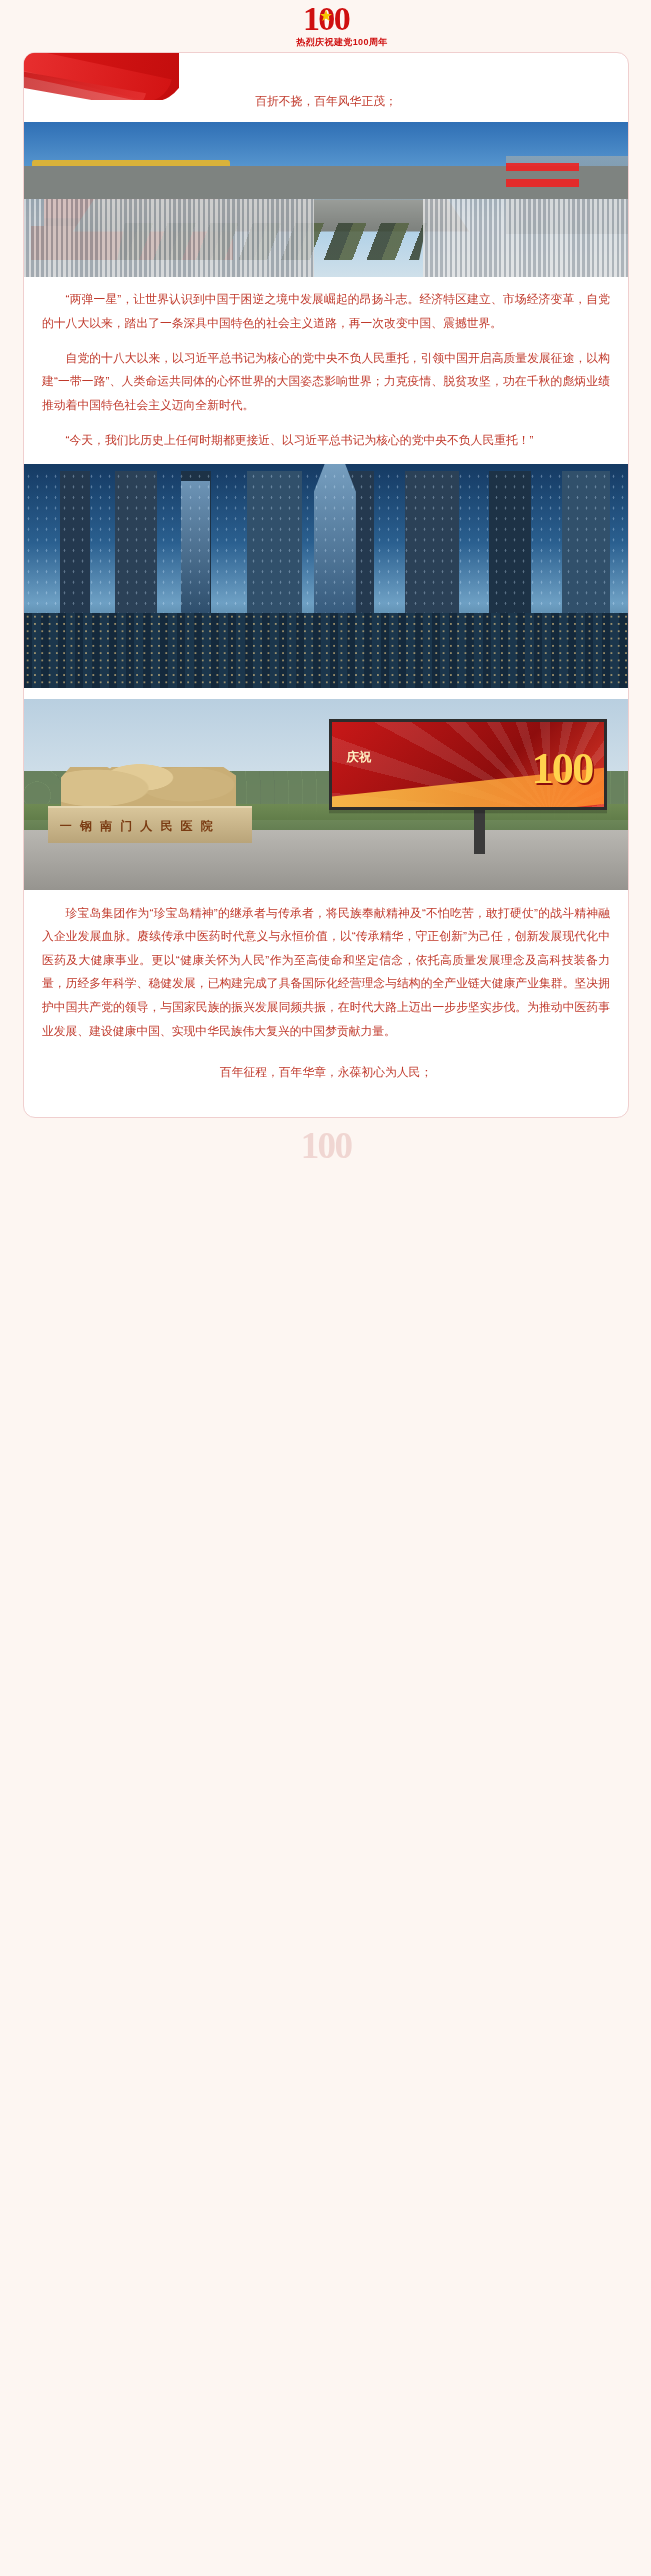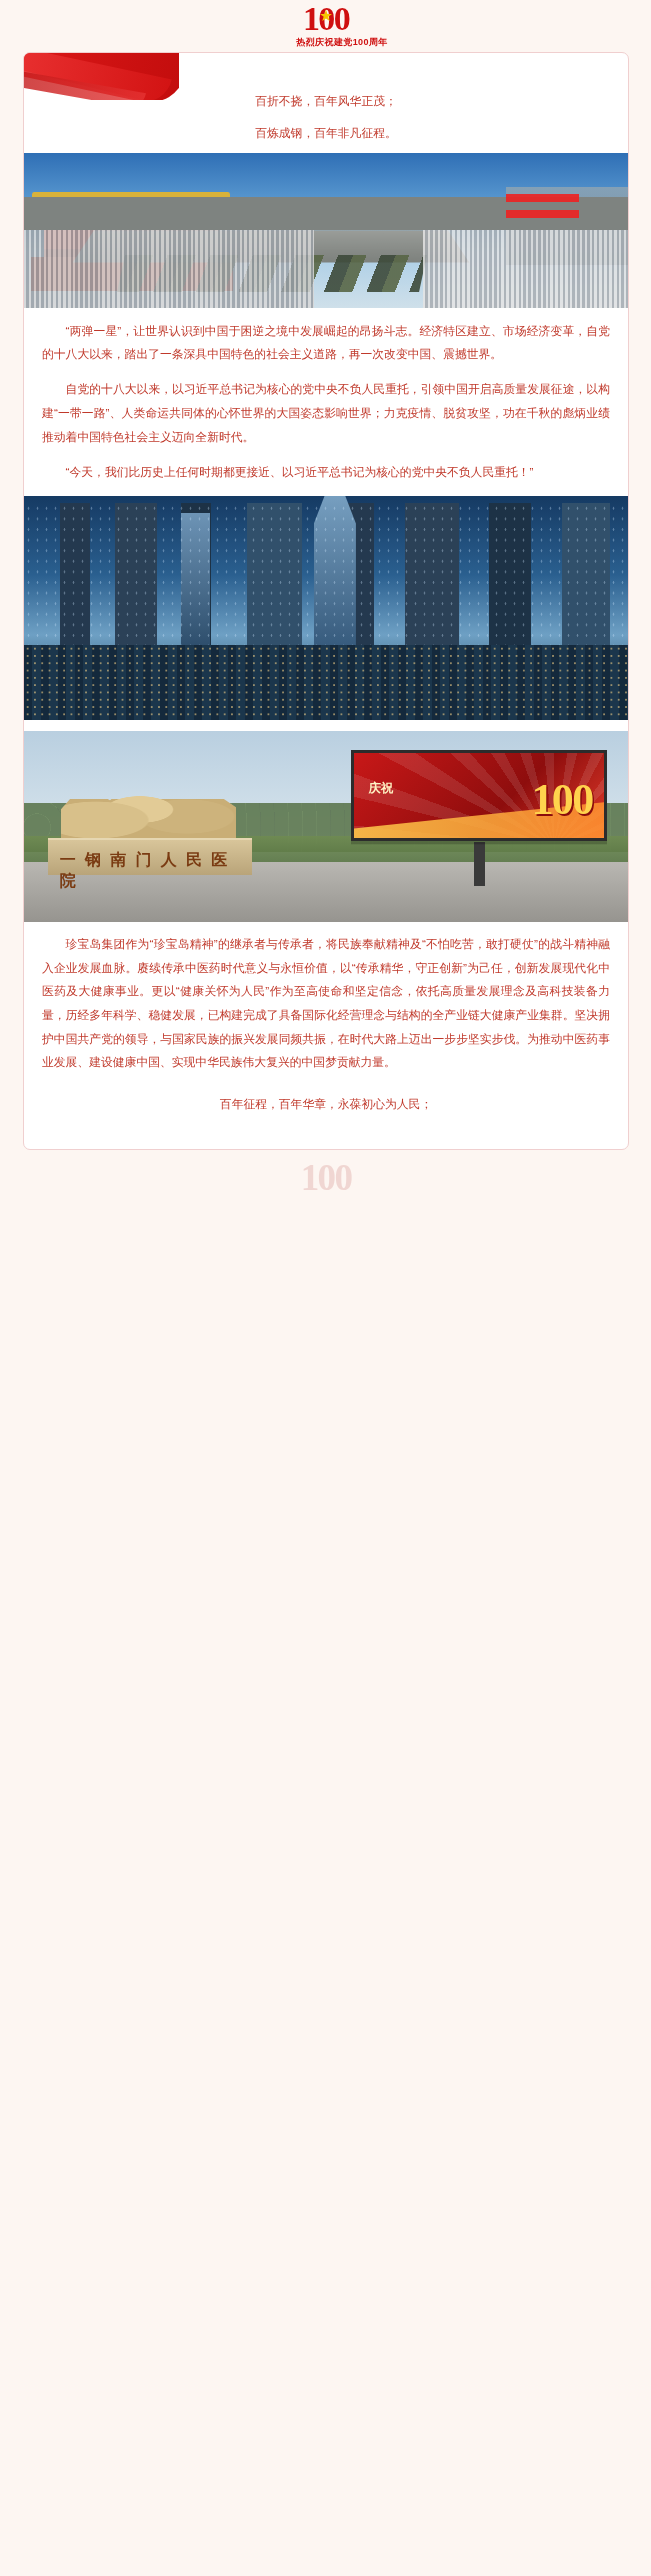--- a/index.html
+++ b/index.html
@@ -56,21 +56,21 @@
     letter-spacing: 0.4px;
     margin-left: 32px;
   }
 
   
   .card {
     position: relative;
     margin: 0 23px 0 23px;
     background: #ffffff;
     border: 0.8px solid #f0cfcf;
-    border-radius: 7px;
+    border-radius: 12px;
     padding-bottom: 21px;
     overflow: hidden;
   }
   
   .ribbon {
     position: absolute;
     top: 0; left: 0;
     width: 155px; height: 47px;
     overflow: hidden;
     pointer-events: none;
@@ -247,21 +247,21 @@
     opacity:.9;
   }
   .statue .trees {
     position:absolute; left:0; right:0; bottom:70px; height:49px;
     background:
       repeating-radial-gradient(circle at 13px 24.4px, #4f6b3c 0 13px, transparent 14px),
       repeating-linear-gradient(90deg,#5c7a45 0 33px,#49623a 33px 65px);
     opacity:.8;
   }
   .statue .billboard {
-    position:absolute; right:21px; top:19.5px; width:256px; height:91px;
+    position:absolute; right:21px; top:19.5px; width:278px; height:91px;
     background: linear-gradient(135deg,#c81818,#8e0d0d 60%,#e03a2a);
     border: 3.3px solid #2c2c2c;
     box-shadow: 0 3.3px 0 rgba(0,0,0,.2);
     overflow:hidden;
   }
   .billboard .bb-rays {
     position:absolute; inset:0;
     background:
       repeating-conic-gradient(from 200deg at 80% 110%, rgba(255,255,255,.10) 0deg 6deg, transparent 6deg 14deg);
   }
@@ -284,21 +284,21 @@
     position:absolute; right:143px; top:111px; width:11.4px; height:44px;
     background:#3a3a3a;
   }
   .statue .pedestal {
     position:absolute; left:24.4px; bottom:47px; width:204px; height:37px;
     background: linear-gradient(180deg,#d8c59a,#b9a479);
     border-top:2.4px solid #e6d7b2;
   }
   .statue .pedestal .plaque {
     position:absolute; left:11.4px; top:9.8px;
-    font-size:16px; color:#7a3b12; letter-spacing:2.4px; font-weight:bold;
+    font-size:12px; color:#7a3b12; letter-spacing:2.4px; font-weight:bold;
   }
   .statue .figures {
     position:absolute; left:37px; bottom:81px; width:175px; height:70px;
     background:
       radial-gradient(ellipse at 20% 70%, #d8c08a 0 26%, transparent 27%),
       radial-gradient(ellipse at 45% 55%, #e2cb96 0 24%, transparent 25%),
       radial-gradient(ellipse at 72% 65%, #cdb37c 0 26%, transparent 27%),
       linear-gradient(180deg, transparent 0 40%, #c9ae76 40% 100%);
     clip-path: polygon(0 55%, 12% 20%, 28% 42%, 44% 8%, 62% 36%, 80% 18%, 100% 52%, 100% 100%, 0 100%);
   }
@@ -334,21 +334,20 @@
     <div class="ribbon">
       <div class="r1"></div>
         <div class="r2"></div>
         <div class="r3"></div>
     </div>
 
     <div class="card-inner">
 
       <div class="verse-block">
         <p class="body center">百折不挠，百年风华正茂；</p>
-        <p class="body center">百炼成钢，百年非凡征程。</p>
       </div>
 
     </div>
 
     <div class="photo tiananmen">
       <div class="sky"></div>
       <div class="bldg"></div>
       <div class="gate"></div>
       <div class="gate-base"></div>
       <div class="sq"></div>

